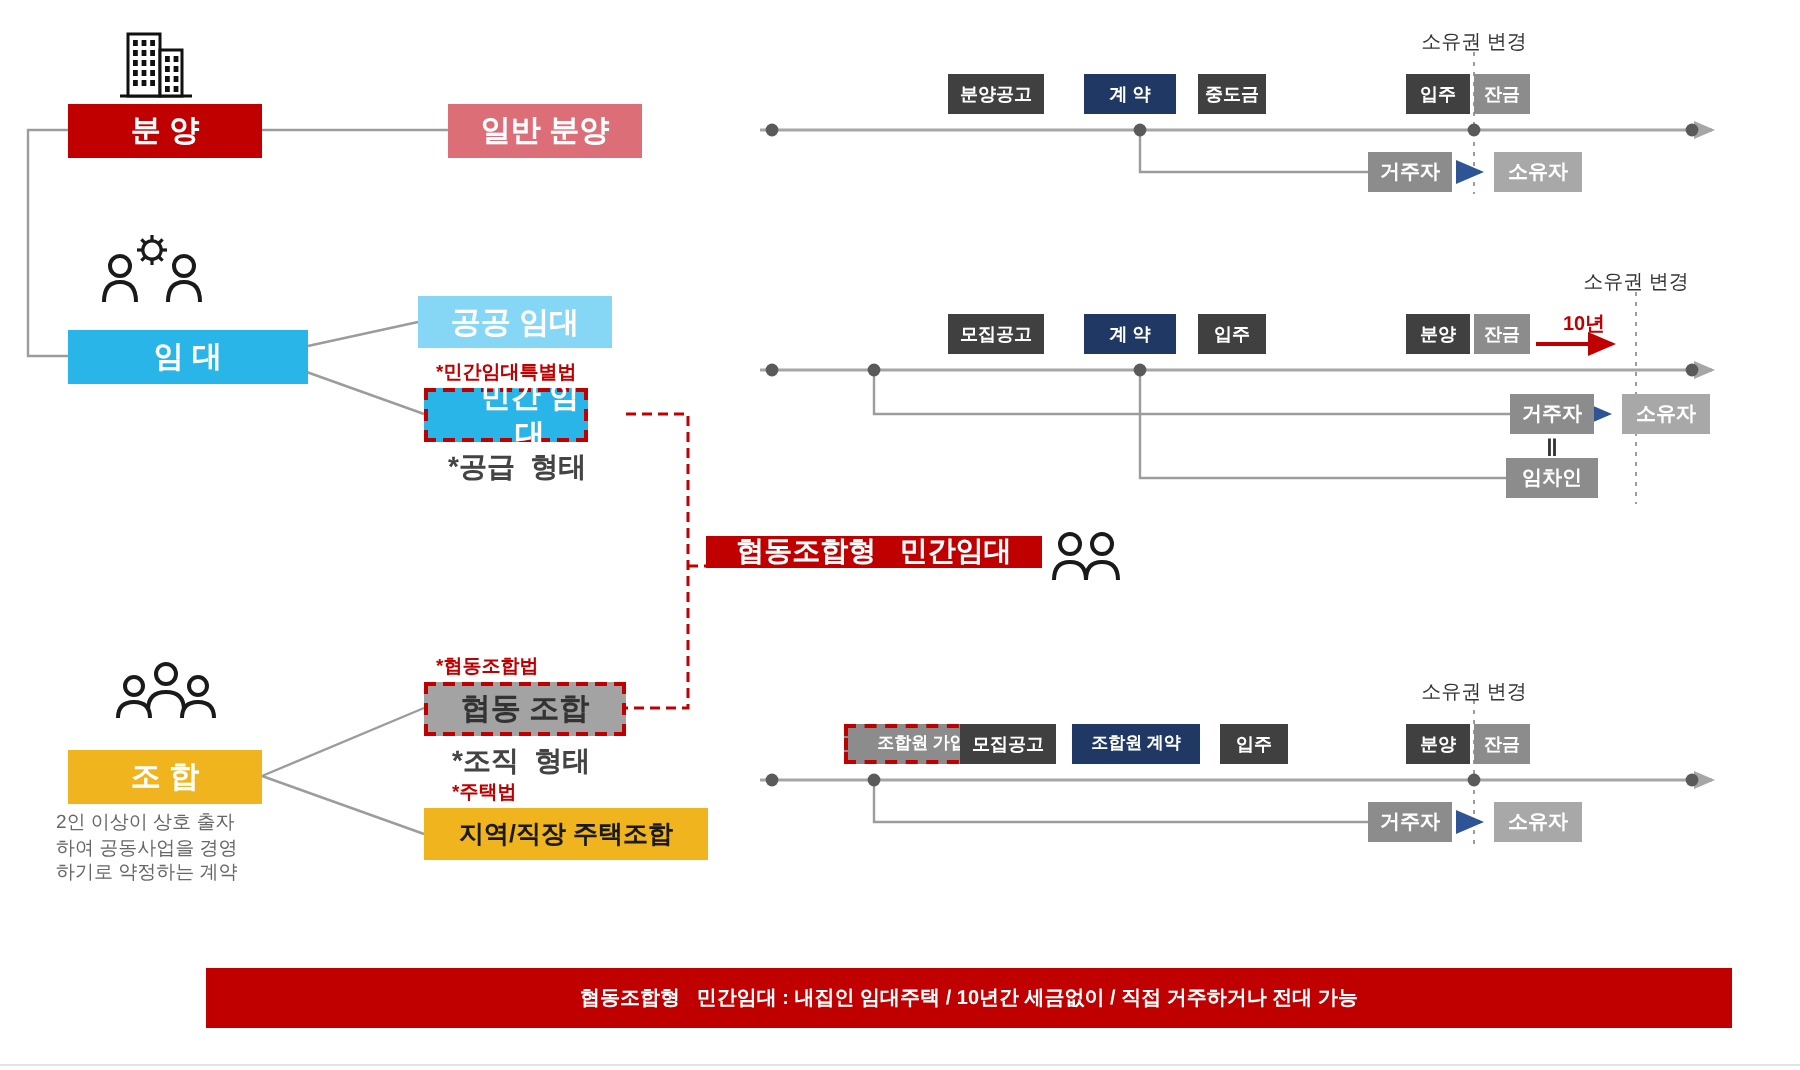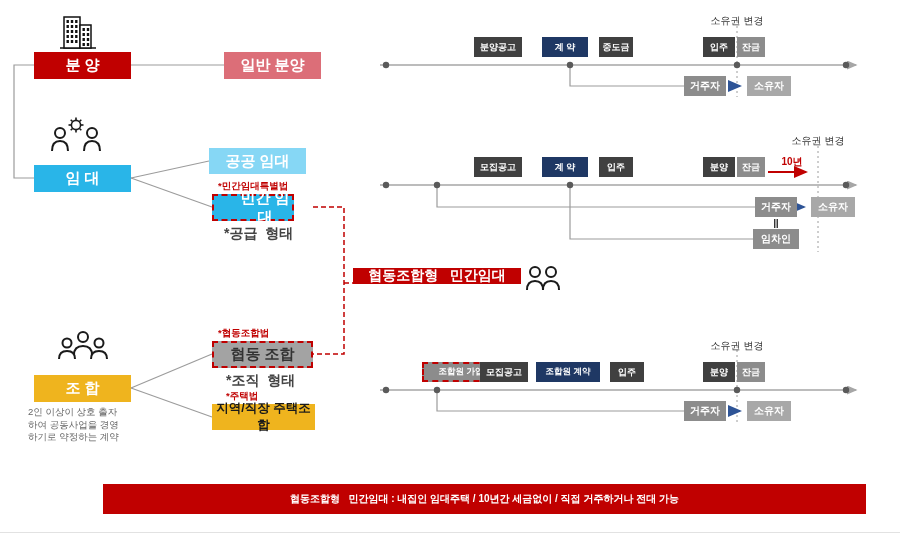--- a/index.html
+++ b/index.html
@@ -157,21 +157,21 @@
         <line x1="26" y1="14" x2="26" y2="16.5"></line>
           <line x1="26" y1="4" x2="26" y2="1.5"></line>
         <line x1="29.5" y1="12.5" x2="31.3" y2="14.3"></line>
           <line x1="22.5" y1="12.5" x2="20.7" y2="14.3"></line>
         <line x1="29.5" y1="5.5" x2="31.3" y2="3.7"></line>
           <line x1="22.5" y1="5.5" x2="20.7" y2="3.7"></line>
       </g>
     </svg>
   </div>
 
-  <div class="box box-cyan" style="left:34px;top:165px;width:97px;height:27px;">
+  <div class="box box-cyan" style="left:34px;top:165px;width:120px;height:27px;">
       <span>임 대</span>
     </div>
   <div class="box box-lightblue" style="left:209px;top:148px;width:97px;height:26px;">
       <span>공공 임대</span>
     </div>
 
   <div class="small-red" style="left:218px;top:180px;">*민간임대특별법</div>
   <div class="box box-cyan dashed-red" style="left:212px;top:194px;width:82px;height:27px;padding-left:24px;">
       <span>민간 임대</span>
     </div>
@@ -208,21 +208,21 @@
     <div>하기로 약정하는 계약</div>
   </div>
 
   <div class="small-red" style="left:218px;top:327px;">*협동조합법</div>
   <div class="box box-lightgold dashed-red" style="left:212px;top:341px;width:101px;height:27px;">
       <span>협동 조합</span>
     </div>
   <div class="small-dark pre" style="left:226px;top:372px;">*조직  형태</div>
 
   <div class="small-red" style="left:226px;top:390px;">*주택법</div>
-  <div class="box box-gold-dk" style="left:212px;top:404px;width:103px;height:26px;font-size:12.5px;">
+  <div class="box box-gold-dk" style="left:212px;top:404px;width:142px;height:26px;font-size:12.5px;">
       <span>지역/직장 주택조합</span>
     </div>
 
   <div class="own-label" style="left:697px;top:14px;width:80px;">소유권 변경</div>
   <div class="tl-box tl-green" style="left:474px;top:37px;width:48px;height:20px;">분양공고</div>
   <div class="tl-box tl-navy" style="left:542px;top:37px;width:46px;height:20px;">계 약</div>
   <div class="tl-box tl-green" style="left:599px;top:37px;width:34px;height:20px;">중도금</div>
   <div class="tl-box tl-green" style="left:703px;top:37px;width:32px;height:20px;">입주</div>
   <div class="tl-box tl-gray" style="left:737px;top:37px;width:28px;height:20px;">잔금</div>
   <div class="tl-box tl-gray" style="left:684px;top:76px;width:42px;height:20px;font-size:10px;">거주자</div>

